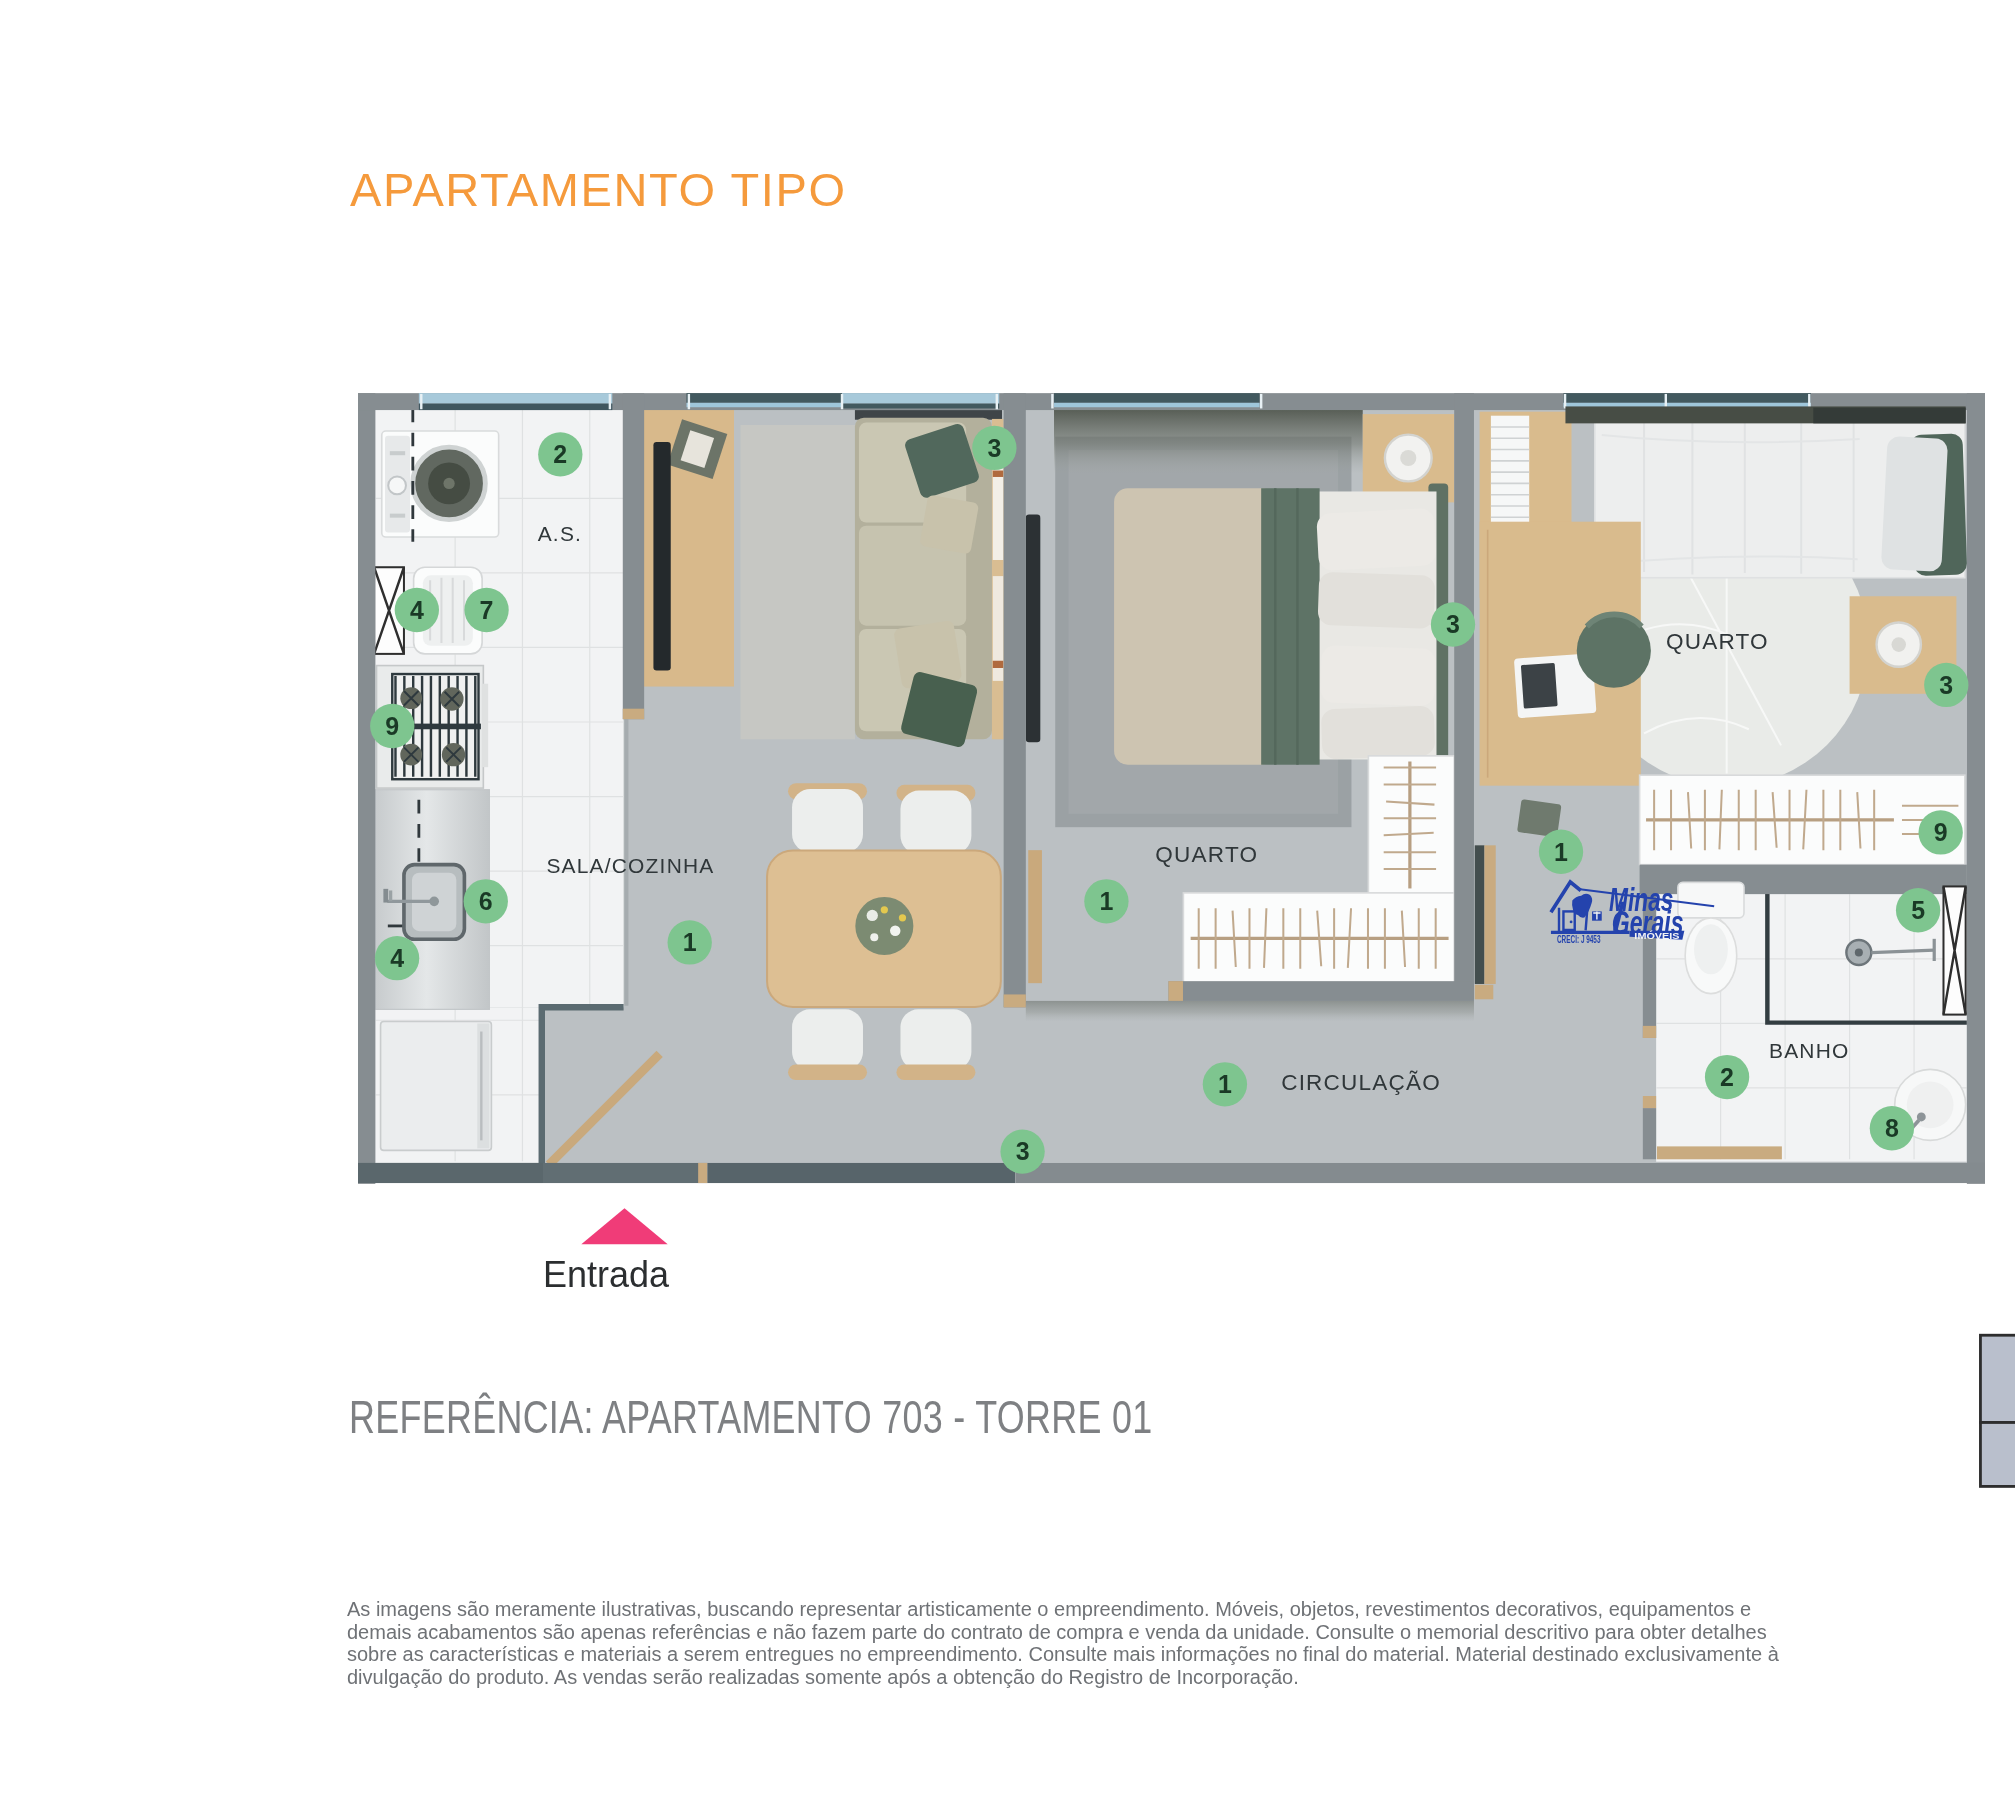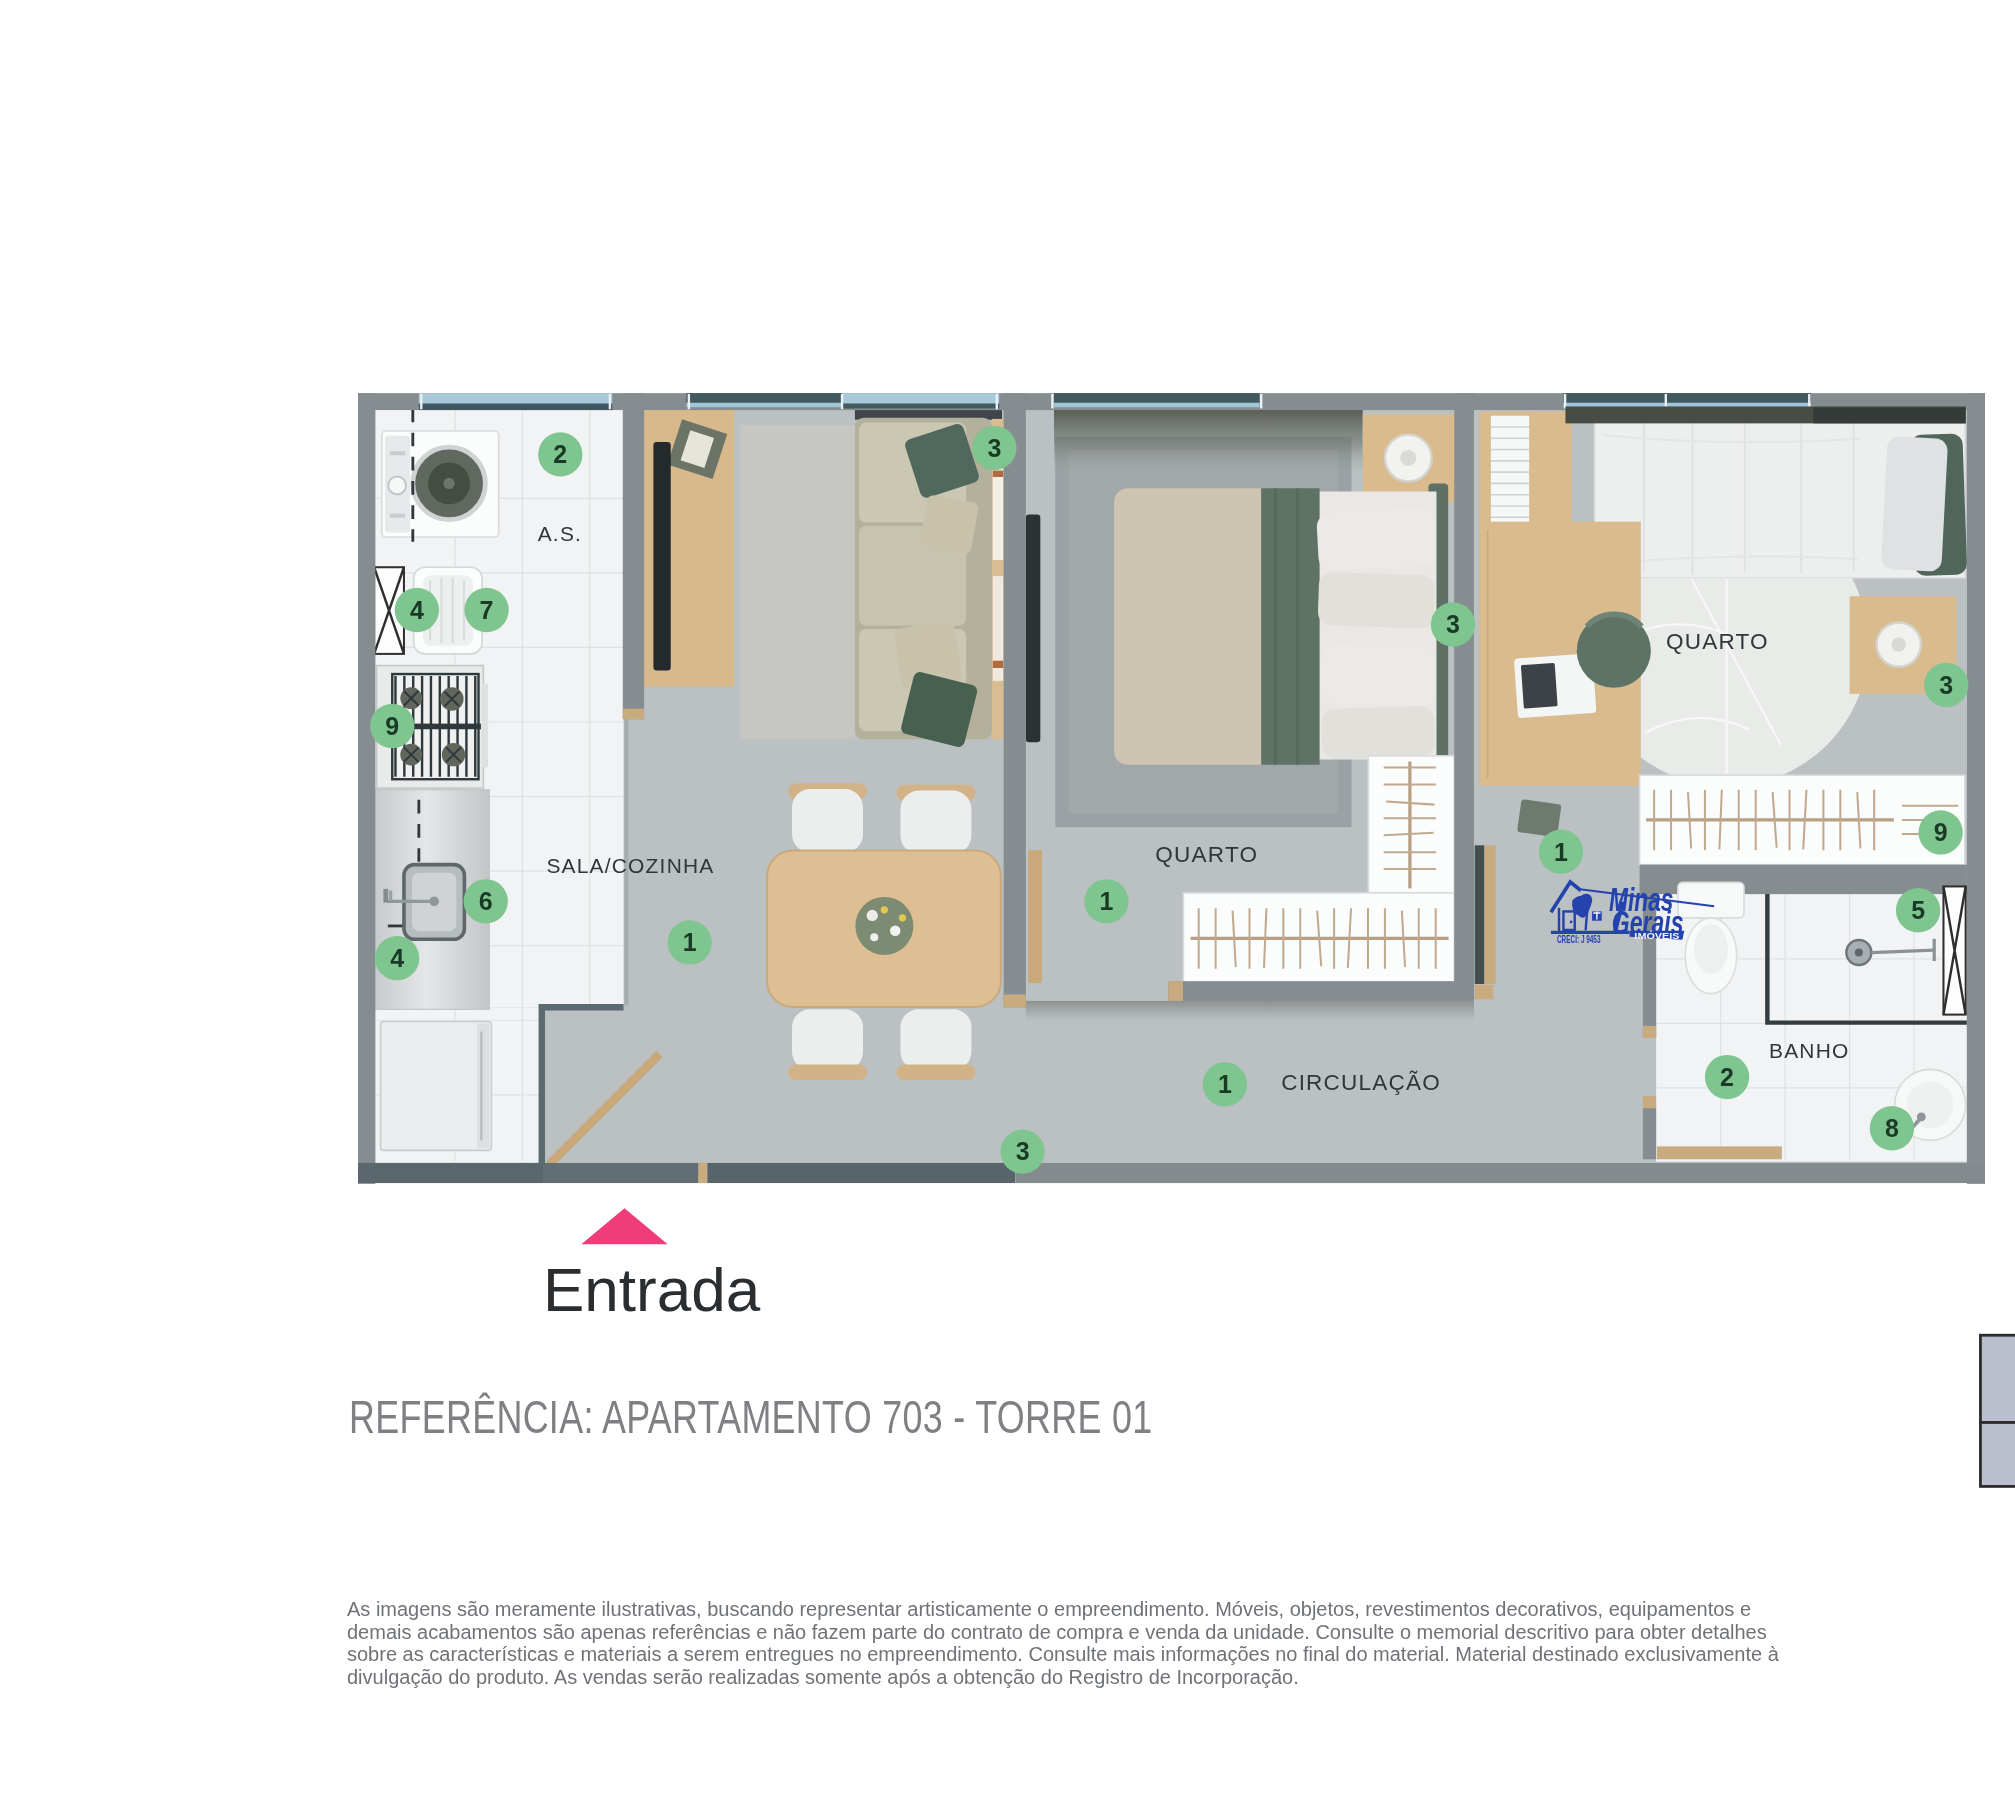--- a/index.html
+++ b/index.html
@@ -2,20 +2,21 @@
 <html style="font-size:6.4px"><head><meta charset="utf-8">
 <style>
 html,body{margin:0;padding:0;background:#fff;}
 .page{position:relative;width:3224px;height:1814px;overflow:hidden;font-family:"Liberation Sans",sans-serif;background:#fff;}
 .abs{position:absolute;}
 .li{position:absolute;left:2115px;}
 </style></head>
 <body>
 <div class="page">
 
+<div class="abs" style="left:350px;top:162px;font-size:47px;color:#F59A3C;letter-spacing:1.6px;">APARTAMENTO TIPO</div>
 
 <svg class="abs" id="plan" style="left:358px;top:393px" width="1627" height="791" viewBox="889 976 4037 1962">
 <defs>
 <clipPath id="kclip">
           <rect x="932" y="1014" width="616" height="1486"></rect>
           <rect x="932" y="2500" width="413" height="386"></rect>
         </clipPath>
 <clipPath id="bclip">
           <rect x="4110" y="2219" width="771" height="664"></rect>
         </clipPath>
@@ -361,21 +362,21 @@
           <text x="4760" y="2281">5</text>
 <text x="4695" y="2822">8</text>
           <text x="2538" y="2880">3</text>
 </g>
 </g>
 </svg>
 
 <svg class="abs" style="left:576px;top:1205px" width="97" height="44" viewBox="0 0 240 110">
 <polygon points="120,8 12,98 228,98" fill="#F03C78"></polygon>
 </svg>
-<div class="abs" style="left:543px;top:1254px;font-size:62px;color:#2b2e30;">Entrada</div>
+<div class="abs" style="left:543px;top:1254px;font-size:36px;color:#2b2e30;">Entrada</div>
 
 <div class="li" style="top:353px"></div>
 <div class="li" style="top:477px"></div>
 <div class="li" style="top:554px"></div>
 <div class="li" style="top:632px"></div>
 <div class="li" style="top:725px"></div>
 <div class="li" style="top:850px"></div>
 <div class="li" style="top:918px"></div>
 <div class="li" style="top:981px"></div>
 <div class="li" style="top:1049px"></div>

